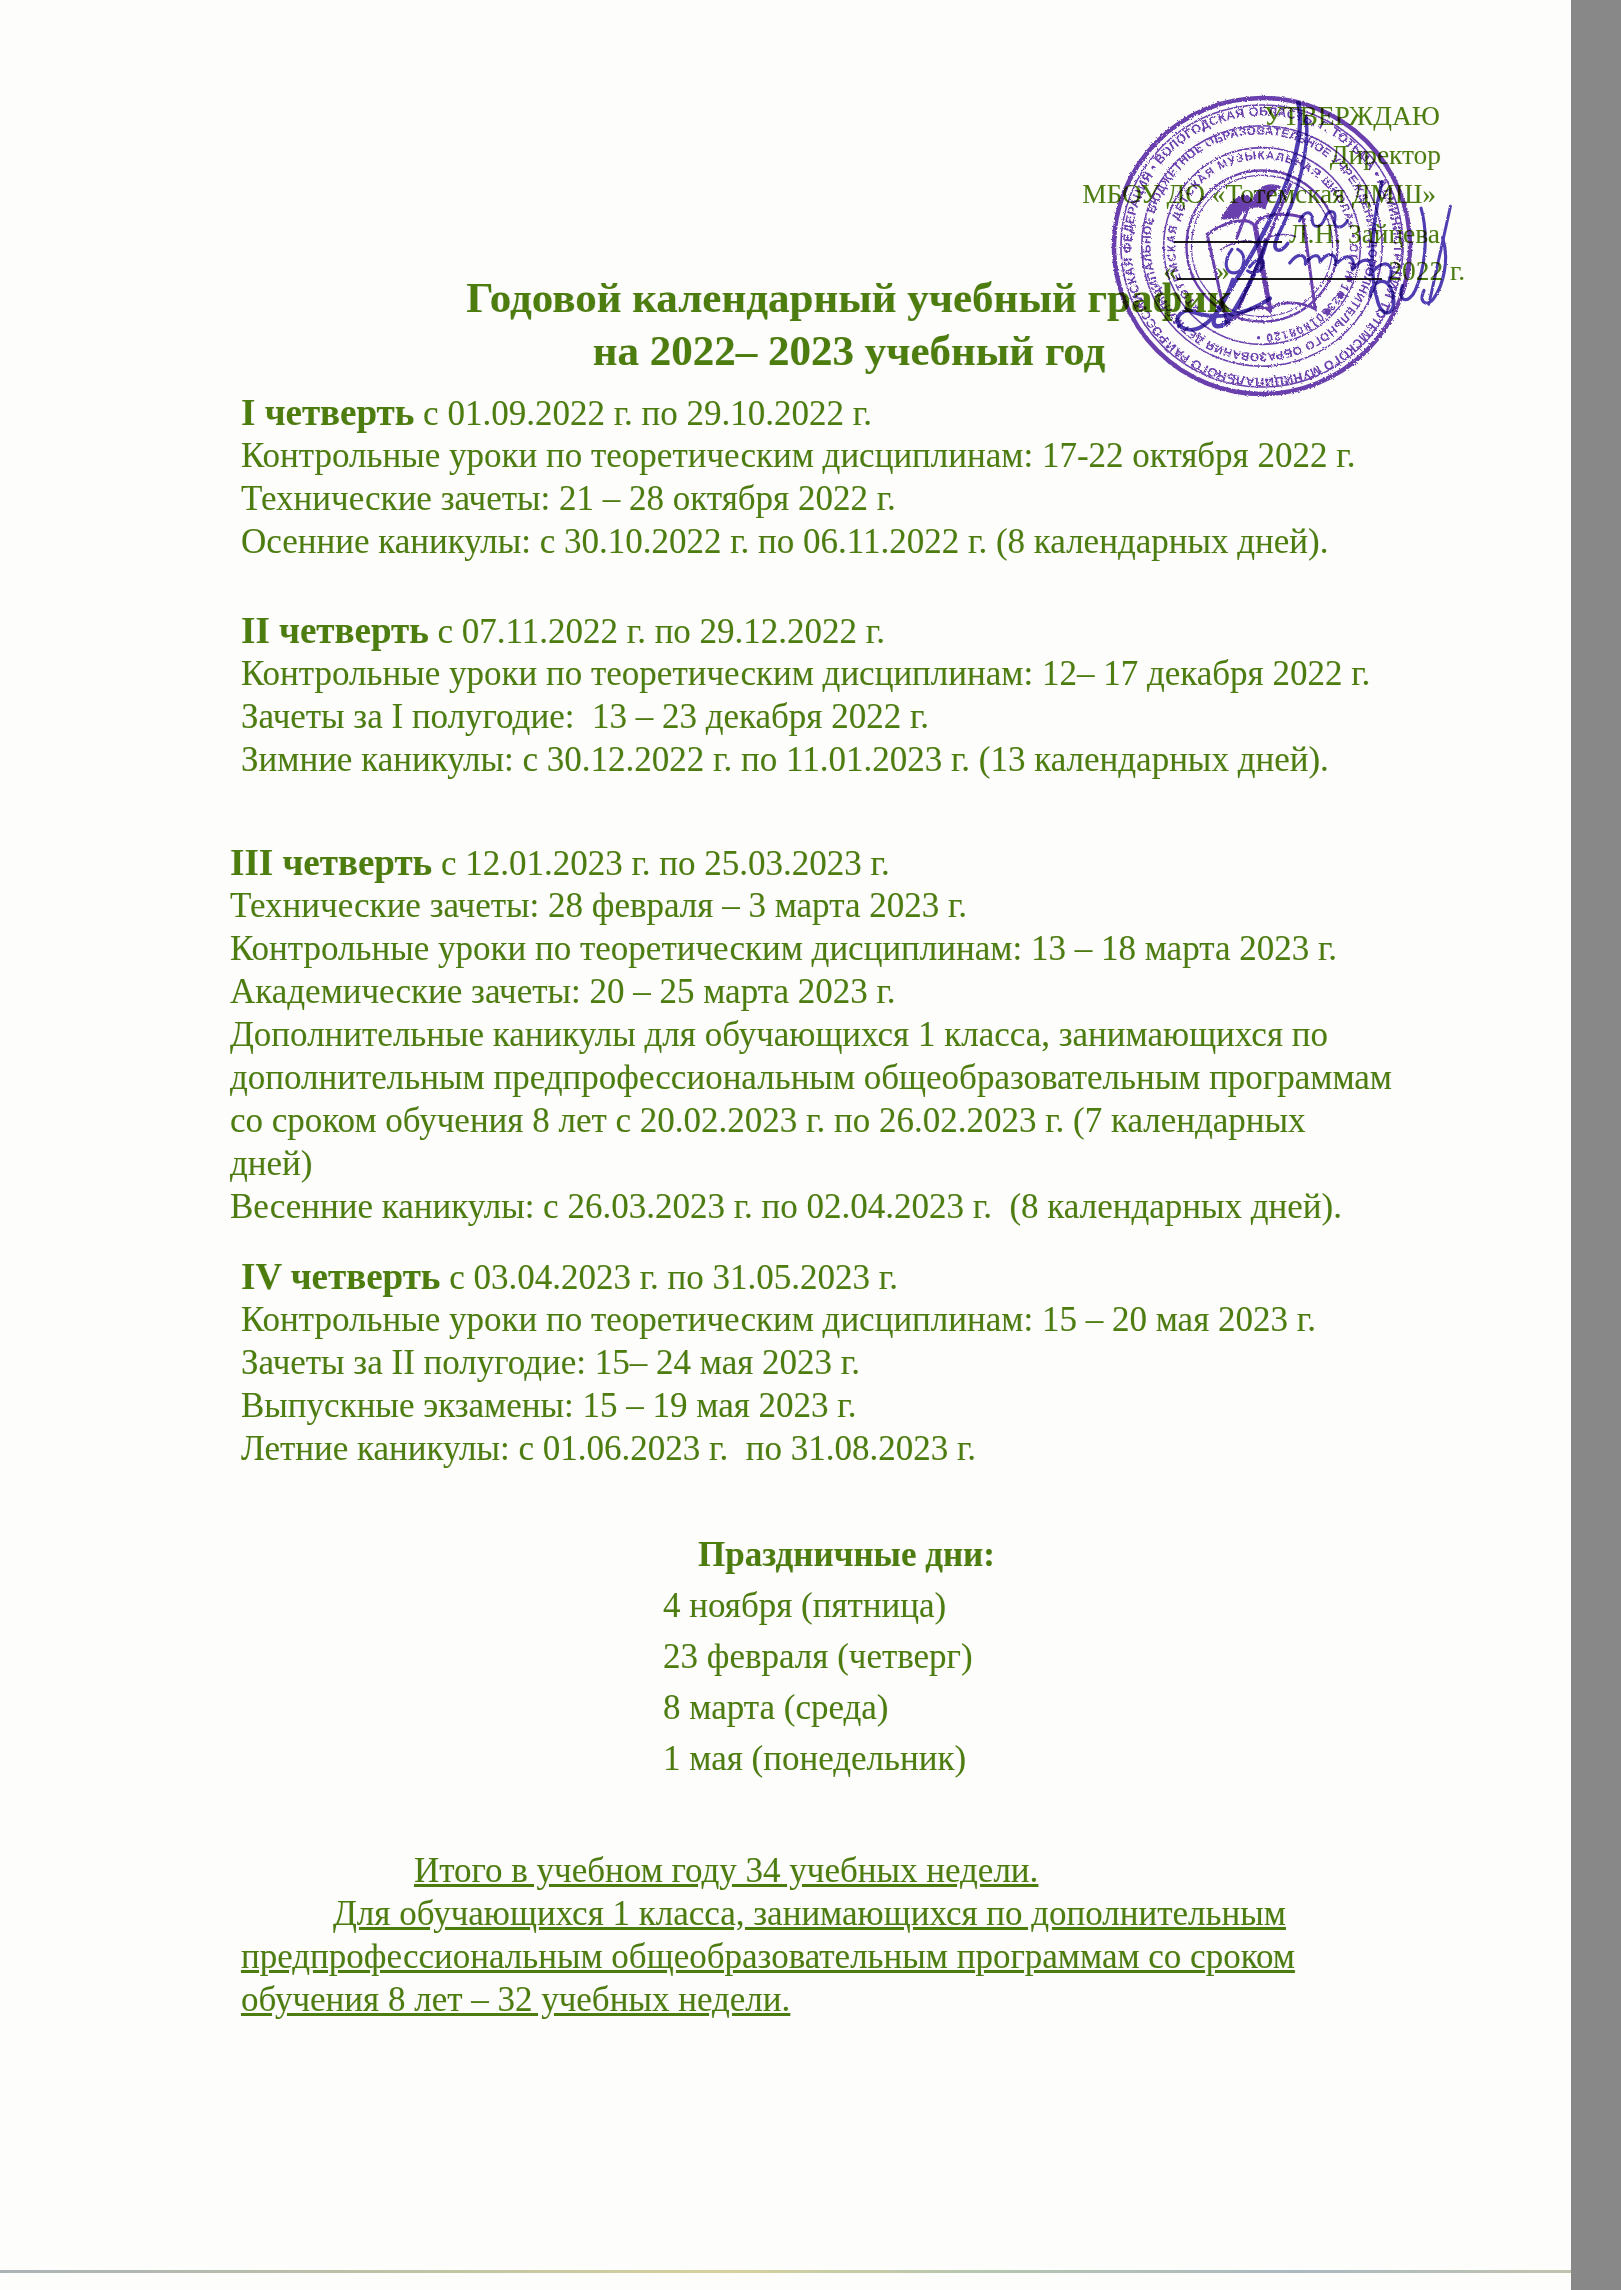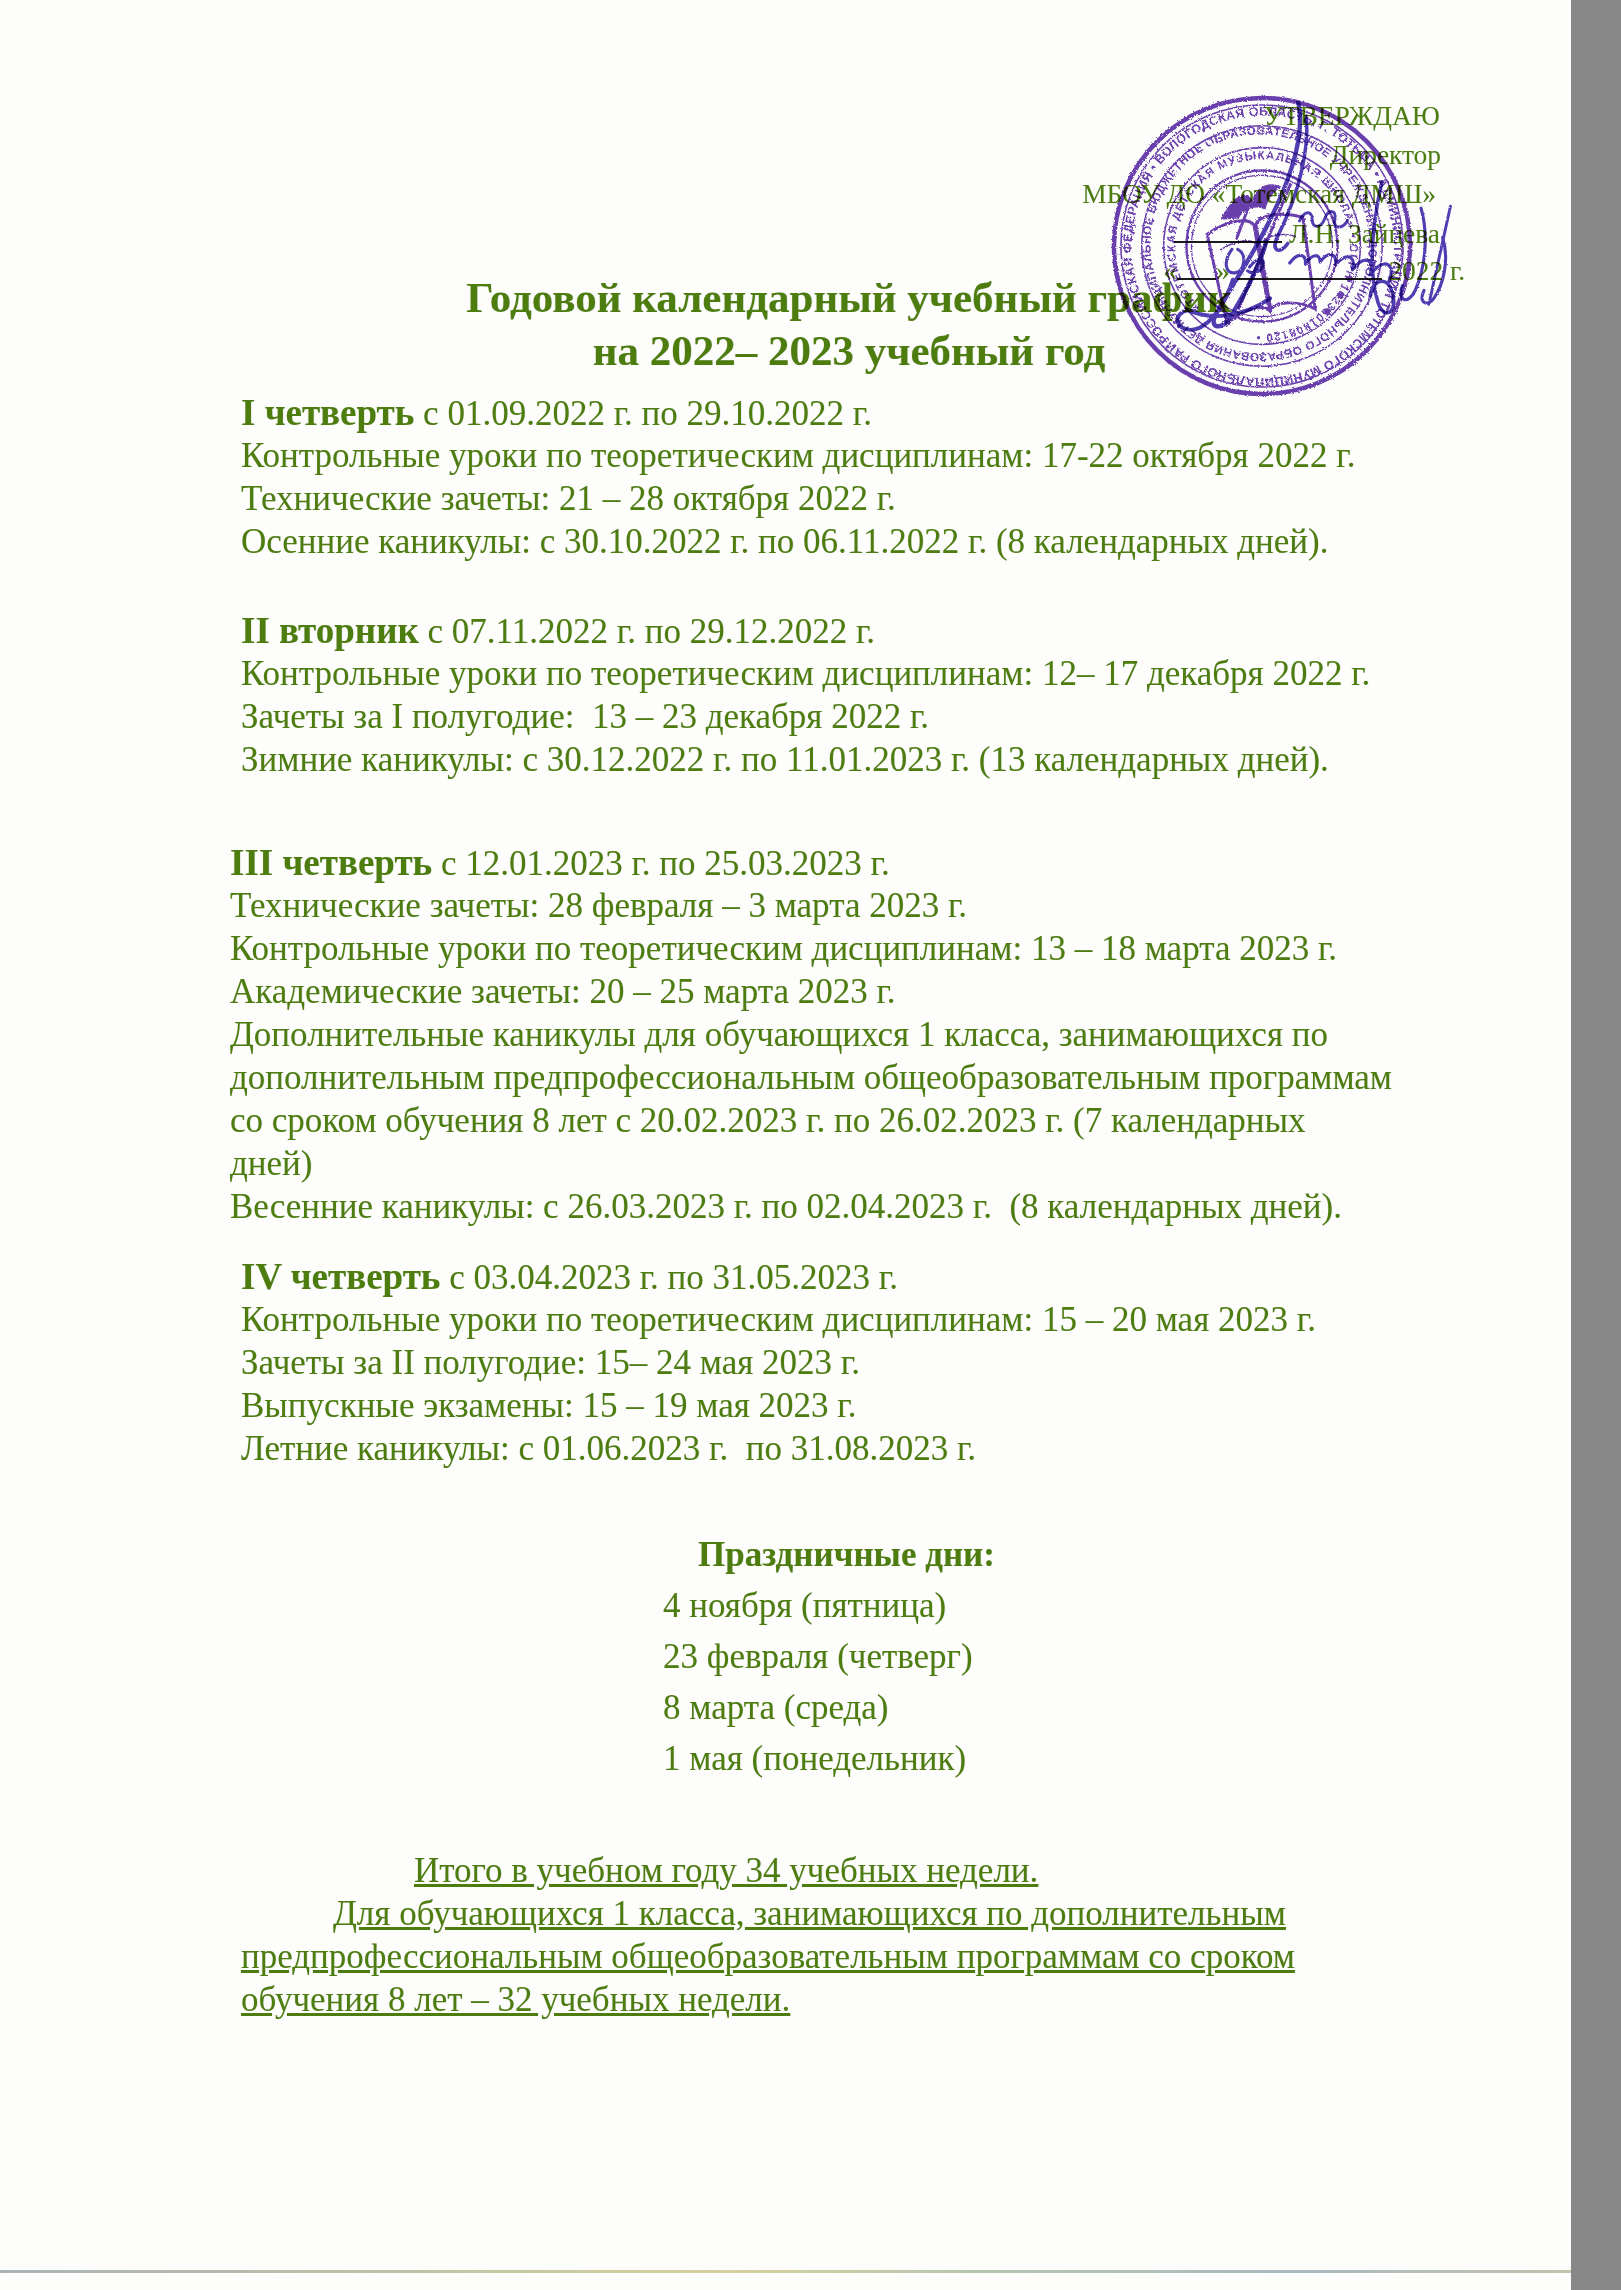--- a/index.html
+++ b/index.html
@@ -49,21 +49,21 @@
   </div>
 
   <div class="abs" style="left:241px;top:391px;">
     <div class="line"><span class="sec-head">I четверть</span><span> с 01.09.2022 г. по 29.10.2022 г.</span></div>
     <div class="line">Контрольные уроки по теоретическим дисциплинам: 17-22 октября 2022 г.</div>
     <div class="line">Технические зачеты: 21 – 28 октября 2022 г.</div>
     <div class="line">Осенние каникулы: с 30.10.2022 г. по 06.11.2022 г. (8 календарных дней).</div>
   </div>
 
   <div class="abs" style="left:241px;top:609px;">
-    <div class="line"><span class="sec-head">II вторник</span><span> с 07.11.2022 г. по 29.12.2022 г.</span></div>
+    <div class="line"><span class="sec-head">II четверть</span><span> с 07.11.2022 г. по 29.12.2022 г.</span></div>
     <div class="line">Контрольные уроки по теоретическим дисциплинам: 12– 17 декабря 2022 г.</div>
     <div class="line">Зачеты за I полугодие:  13 – 23 декабря 2022 г.</div>
     <div class="line">Зимние каникулы: с 30.12.2022 г. по 11.01.2023 г. (13 календарных дней).</div>
   </div>
 
   <div class="abs" style="left:230px;top:841px;">
     <div class="line"><span class="sec-head">III четверть</span><span> с 12.01.2023 г. по 25.03.2023 г.</span></div>
     <div class="line">Технические зачеты: 28 февраля – 3 марта 2023 г.</div>
     <div class="line">Контрольные уроки по теоретическим дисциплинам: 13 – 18 марта 2023 г.</div>
     <div class="line">Академические зачеты: 20 – 25 марта 2023 г.</div>

